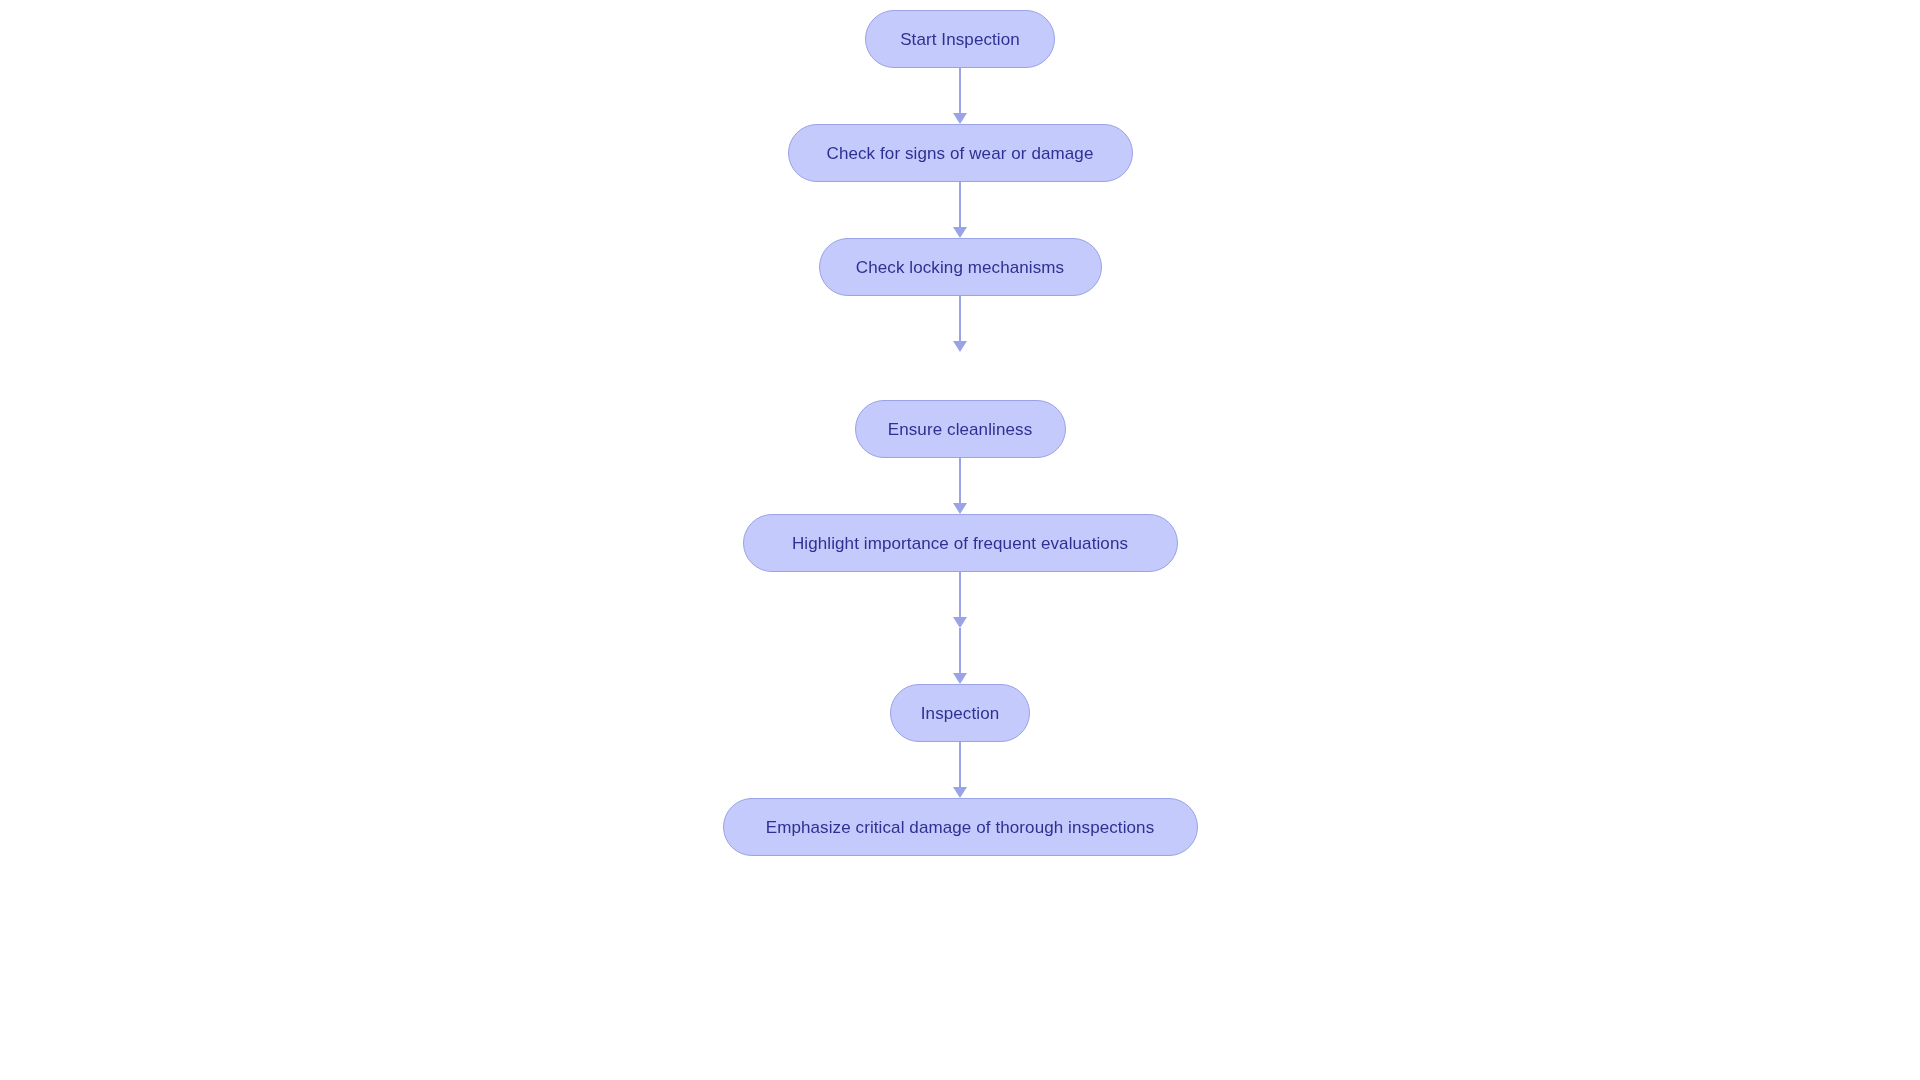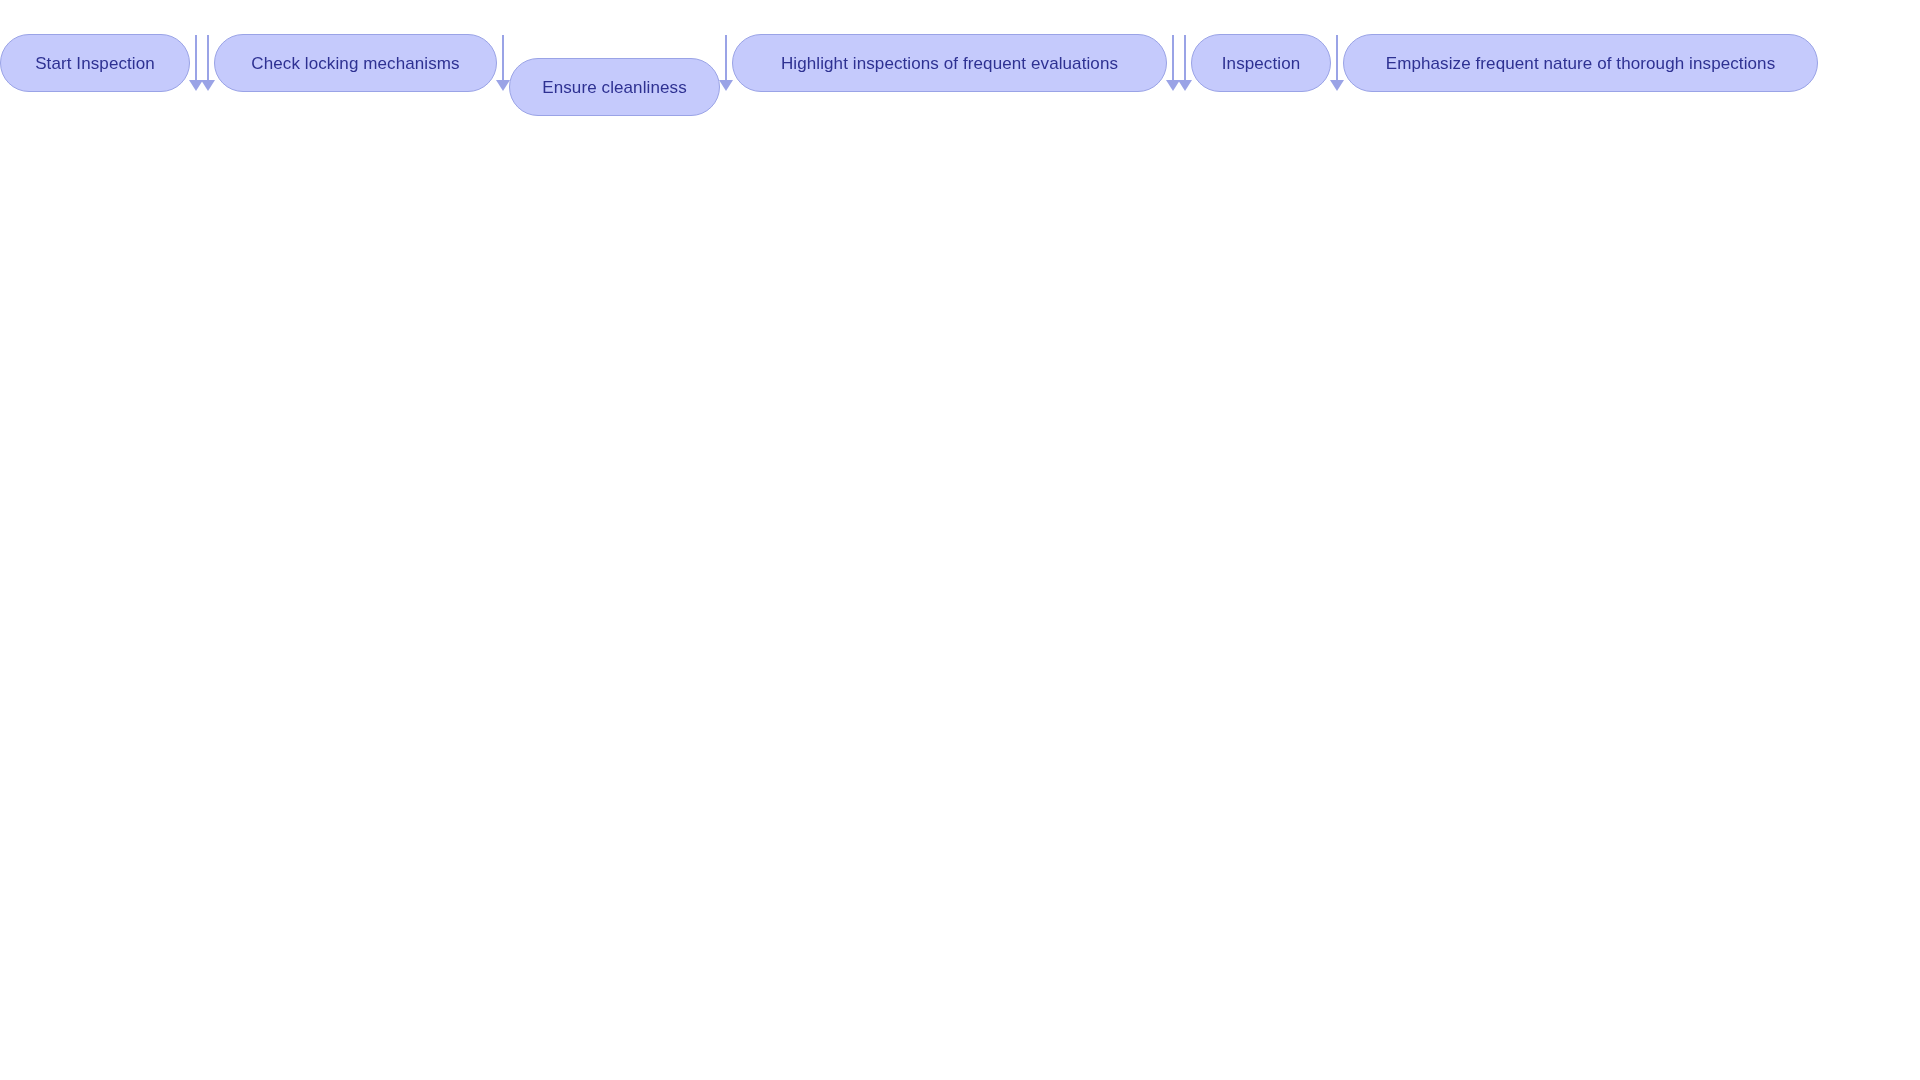--- a/index.html
+++ b/index.html
@@ -20,21 +20,21 @@
     height: 1080px;
     background: #ffffff;
   }
 
   .flow-column {
     position: absolute;
     left: 0;
     top: 0;
     width: 1920px;
     display: flex;
-    flex-direction: row;
+    flex-direction: column;
     align-items: center;
   }
 
   .node {
     box-sizing: border-box;
     height: 58px;
     display: flex;
     align-items: center;
     justify-content: center;
     background: #c5cafc;
@@ -86,20 +86,23 @@
 
     <div class="node" style="width:190px;">
       <span class="node-label">Start Inspection</span>
     </div>
 
     <div class="connector" style="height:56px;">
       <div class="connector-line"></div>
       <div class="connector-arrow"></div>
     </div>
 
+    <div class="node" style="width:345px;">
+      <span class="node-label">Check for signs of wear or damage</span>
+    </div>
 
     <div class="connector" style="height:56px;">
       <div class="connector-line"></div>
       <div class="connector-arrow"></div>
     </div>
 
     <div class="node" style="width:283px;">
       <span class="node-label">Check locking mechanisms</span>
     </div>
 
@@ -111,21 +114,21 @@
     <div class="node" style="width:211px;margin-top:48px;">
       <span class="node-label">Ensure cleanliness</span>
     </div>
 
     <div class="connector" style="height:56px;">
       <div class="connector-line"></div>
       <div class="connector-arrow"></div>
     </div>
 
     <div class="node" style="width:435px;">
-      <span class="node-label">Highlight inspections of frequent evaluations</span>
+      <span class="node-label">Highlight importance of frequent evaluations</span>
     </div>
 
     <div class="connector" style="height:56px;">
       <div class="connector-line"></div>
       <div class="connector-arrow"></div>
     </div>
 
 
     <div class="connector" style="height:56px;">
       <div class="connector-line"></div>
@@ -135,17 +138,17 @@
     <div class="node" style="width:140px;">
       <span class="node-label">Inspection</span>
     </div>
 
     <div class="connector" style="height:56px;">
       <div class="connector-line"></div>
       <div class="connector-arrow"></div>
     </div>
 
     <div class="node" style="width:475px;">
-      <span class="node-label">Emphasize frequent nature of thorough inspections</span>
+      <span class="node-label">Emphasize critical damage of thorough inspections</span>
     </div>
 
   </div>
 </div>
 
 </body></html>

